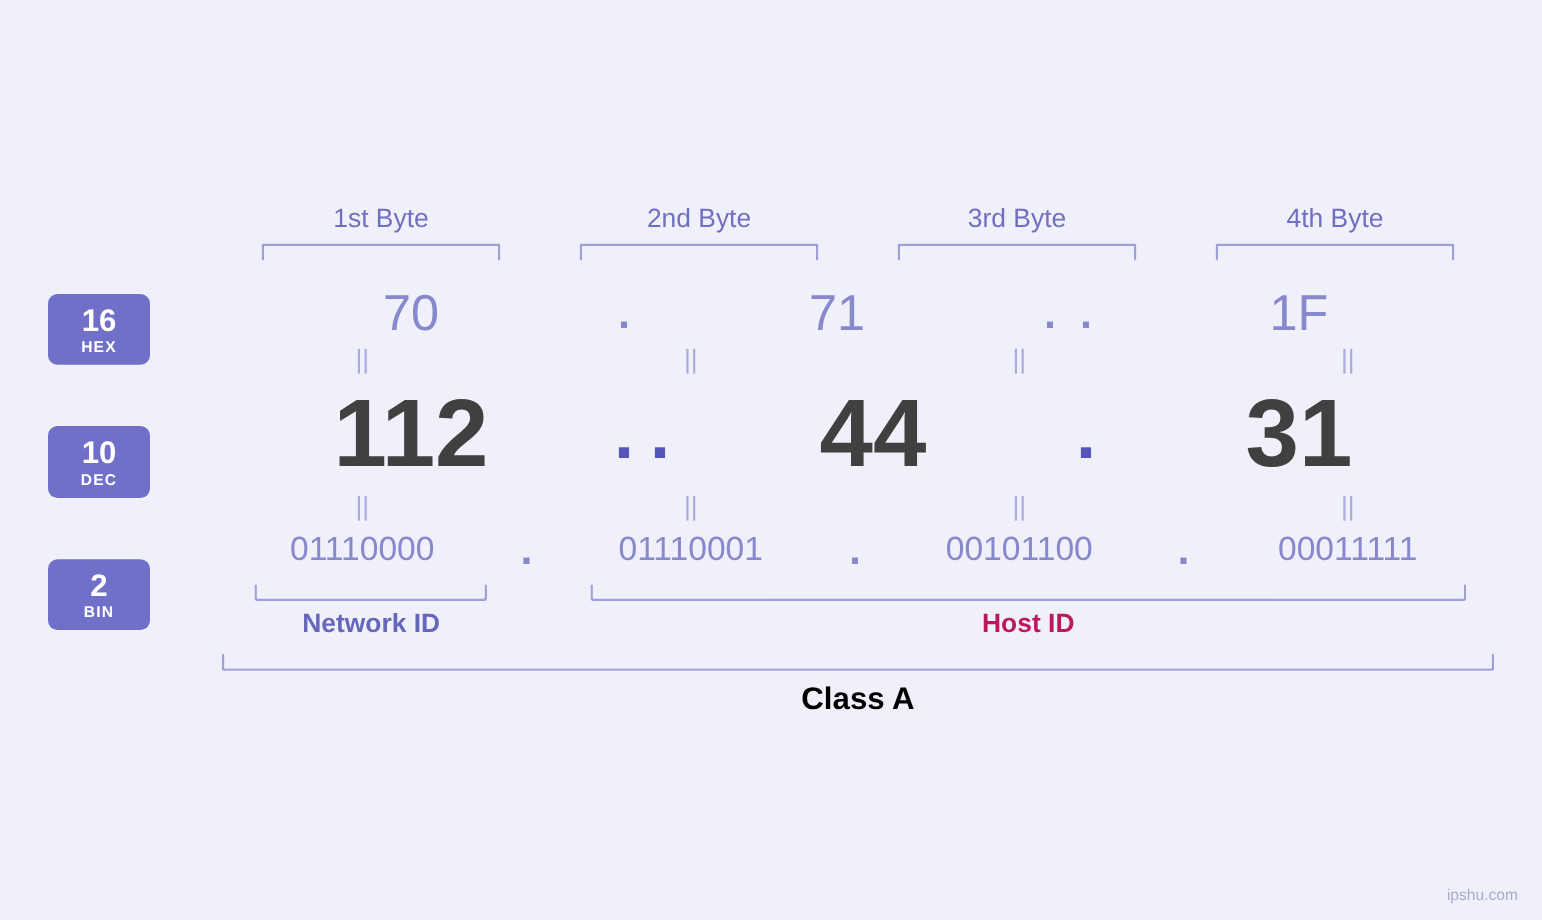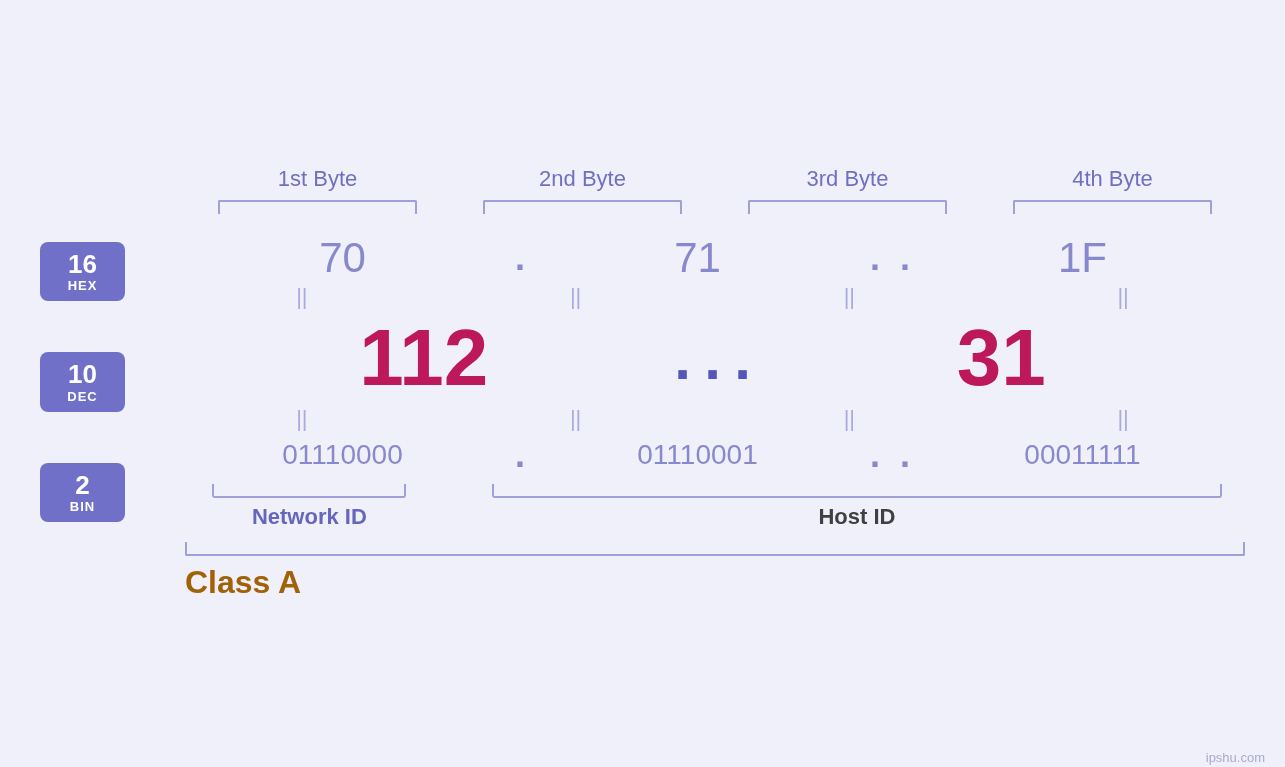--- a/index.html
+++ b/index.html
@@ -128,21 +128,21 @@
     
     .hex-value {
       font-size: 42px;
       color: #8888cc;
       font-weight: 400;
     }
 
     
     .dec-value {
       font-size: 80px;
-      color: #be185d;
+      color: #404040;
       font-weight: 700;
     }
 
     
     .bin-value {
       font-size: 28px;
       color: #8888cc;
       font-weight: 400;
     }
 
@@ -170,30 +170,31 @@
       margin-top: 12px;
     }
     .class-bracket {
       width: 100%;
       height: 14px;
       border: 2px solid #a0a0d8;
       border-top: none;
       border-radius: 0 0 2px 2px;
     }
     .class-label {
-      color: #a16207;
-      font-size: 32px;
+      text-align: center;
+      color: #000000;
+      font-size: 26px;
       font-weight: 600;
       margin-top: 8px;
     }
 
     
     .watermark {
       position: absolute;
-      bottom: 2px;
+      bottom: 14px;
       right: 20px;
       color: #aaaacc;
       font-size: 13px;
     }
   </style>
 </head>
 <body>
 
 <div class="container">
 
@@ -264,20 +265,23 @@
         <div class="equals-dot-cell"></div>
         <div class="equals-cell">||</div>
       </div>
 
       <div class="data-row">
         <div class="byte-cell">
           <span class="dec-value">112</span>
         </div>
         <div class="dot-cell" style="font-size:60px; color:#5555bb; font-weight:700;">.</div>
         <div class="dot-cell" style="font-size:60px; color:#5555bb; font-weight:700;">.</div>
+        <div class="byte-cell">
+          <span class="dec-value">44</span>
+        </div>
         <div class="dot-cell" style="font-size:60px; color:#5555bb; font-weight:700;">.</div>
         <div class="byte-cell">
           <span class="dec-value">31</span>
         </div>
       </div>
 
       <div class="equals-row">
         <div class="equals-cell">||</div>
         <div class="equals-dot-cell"></div>
         <div class="equals-cell">||</div>
@@ -289,20 +293,23 @@
 
       <div class="data-row">
         <div class="byte-cell">
           <span class="bin-value">01110000</span>
         </div>
         <div class="dot-cell">.</div>
         <div class="byte-cell">
           <span class="bin-value">01110001</span>
         </div>
         <div class="dot-cell">.</div>
+        <div class="byte-cell">
+          <span class="bin-value">00101100</span>
+        </div>
         <div class="dot-cell">.</div>
         <div class="byte-cell">
           <span class="bin-value">00011111</span>
         </div>
       </div>
 
       <div style="display:flex; width:100%; margin-top:8px;">
 
         <div style="flex:1; display:flex; justify-content:center;">
           <div style="width:75%; height:14px; border:2px solid #a0a0d8; border-top:none; border-radius:0 0 3px 3px;"></div>
@@ -310,21 +317,21 @@
         <div style="width:30px;"></div>
 
         <div style="flex:3; display:flex; justify-content:center; padding-right:0;">
           <div style="width:94%; height:14px; border:2px solid #a0a0d8; border-top:none; border-radius:0 0 3px 3px;"></div>
         </div>
       </div>
 
       <div style="display:flex; width:100%; margin-top:6px;">
         <div style="flex:1; text-align:center; color:#6666bb; font-size:22px; font-weight:600;">Network ID</div>
         <div style="width:30px;"></div>
-        <div style="flex:3; text-align:center; color:#404040; font-size:22px; font-weight:600;">Host ID</div>
+        <div style="flex:3; text-align:center; color:#be185d; font-size:22px; font-weight:600;">Host ID</div>
       </div>
 
     </div>
   </div>
 
   <div class="class-section">
     <div class="class-bracket"></div>
     <div class="class-label">Class A</div>
   </div>
 

